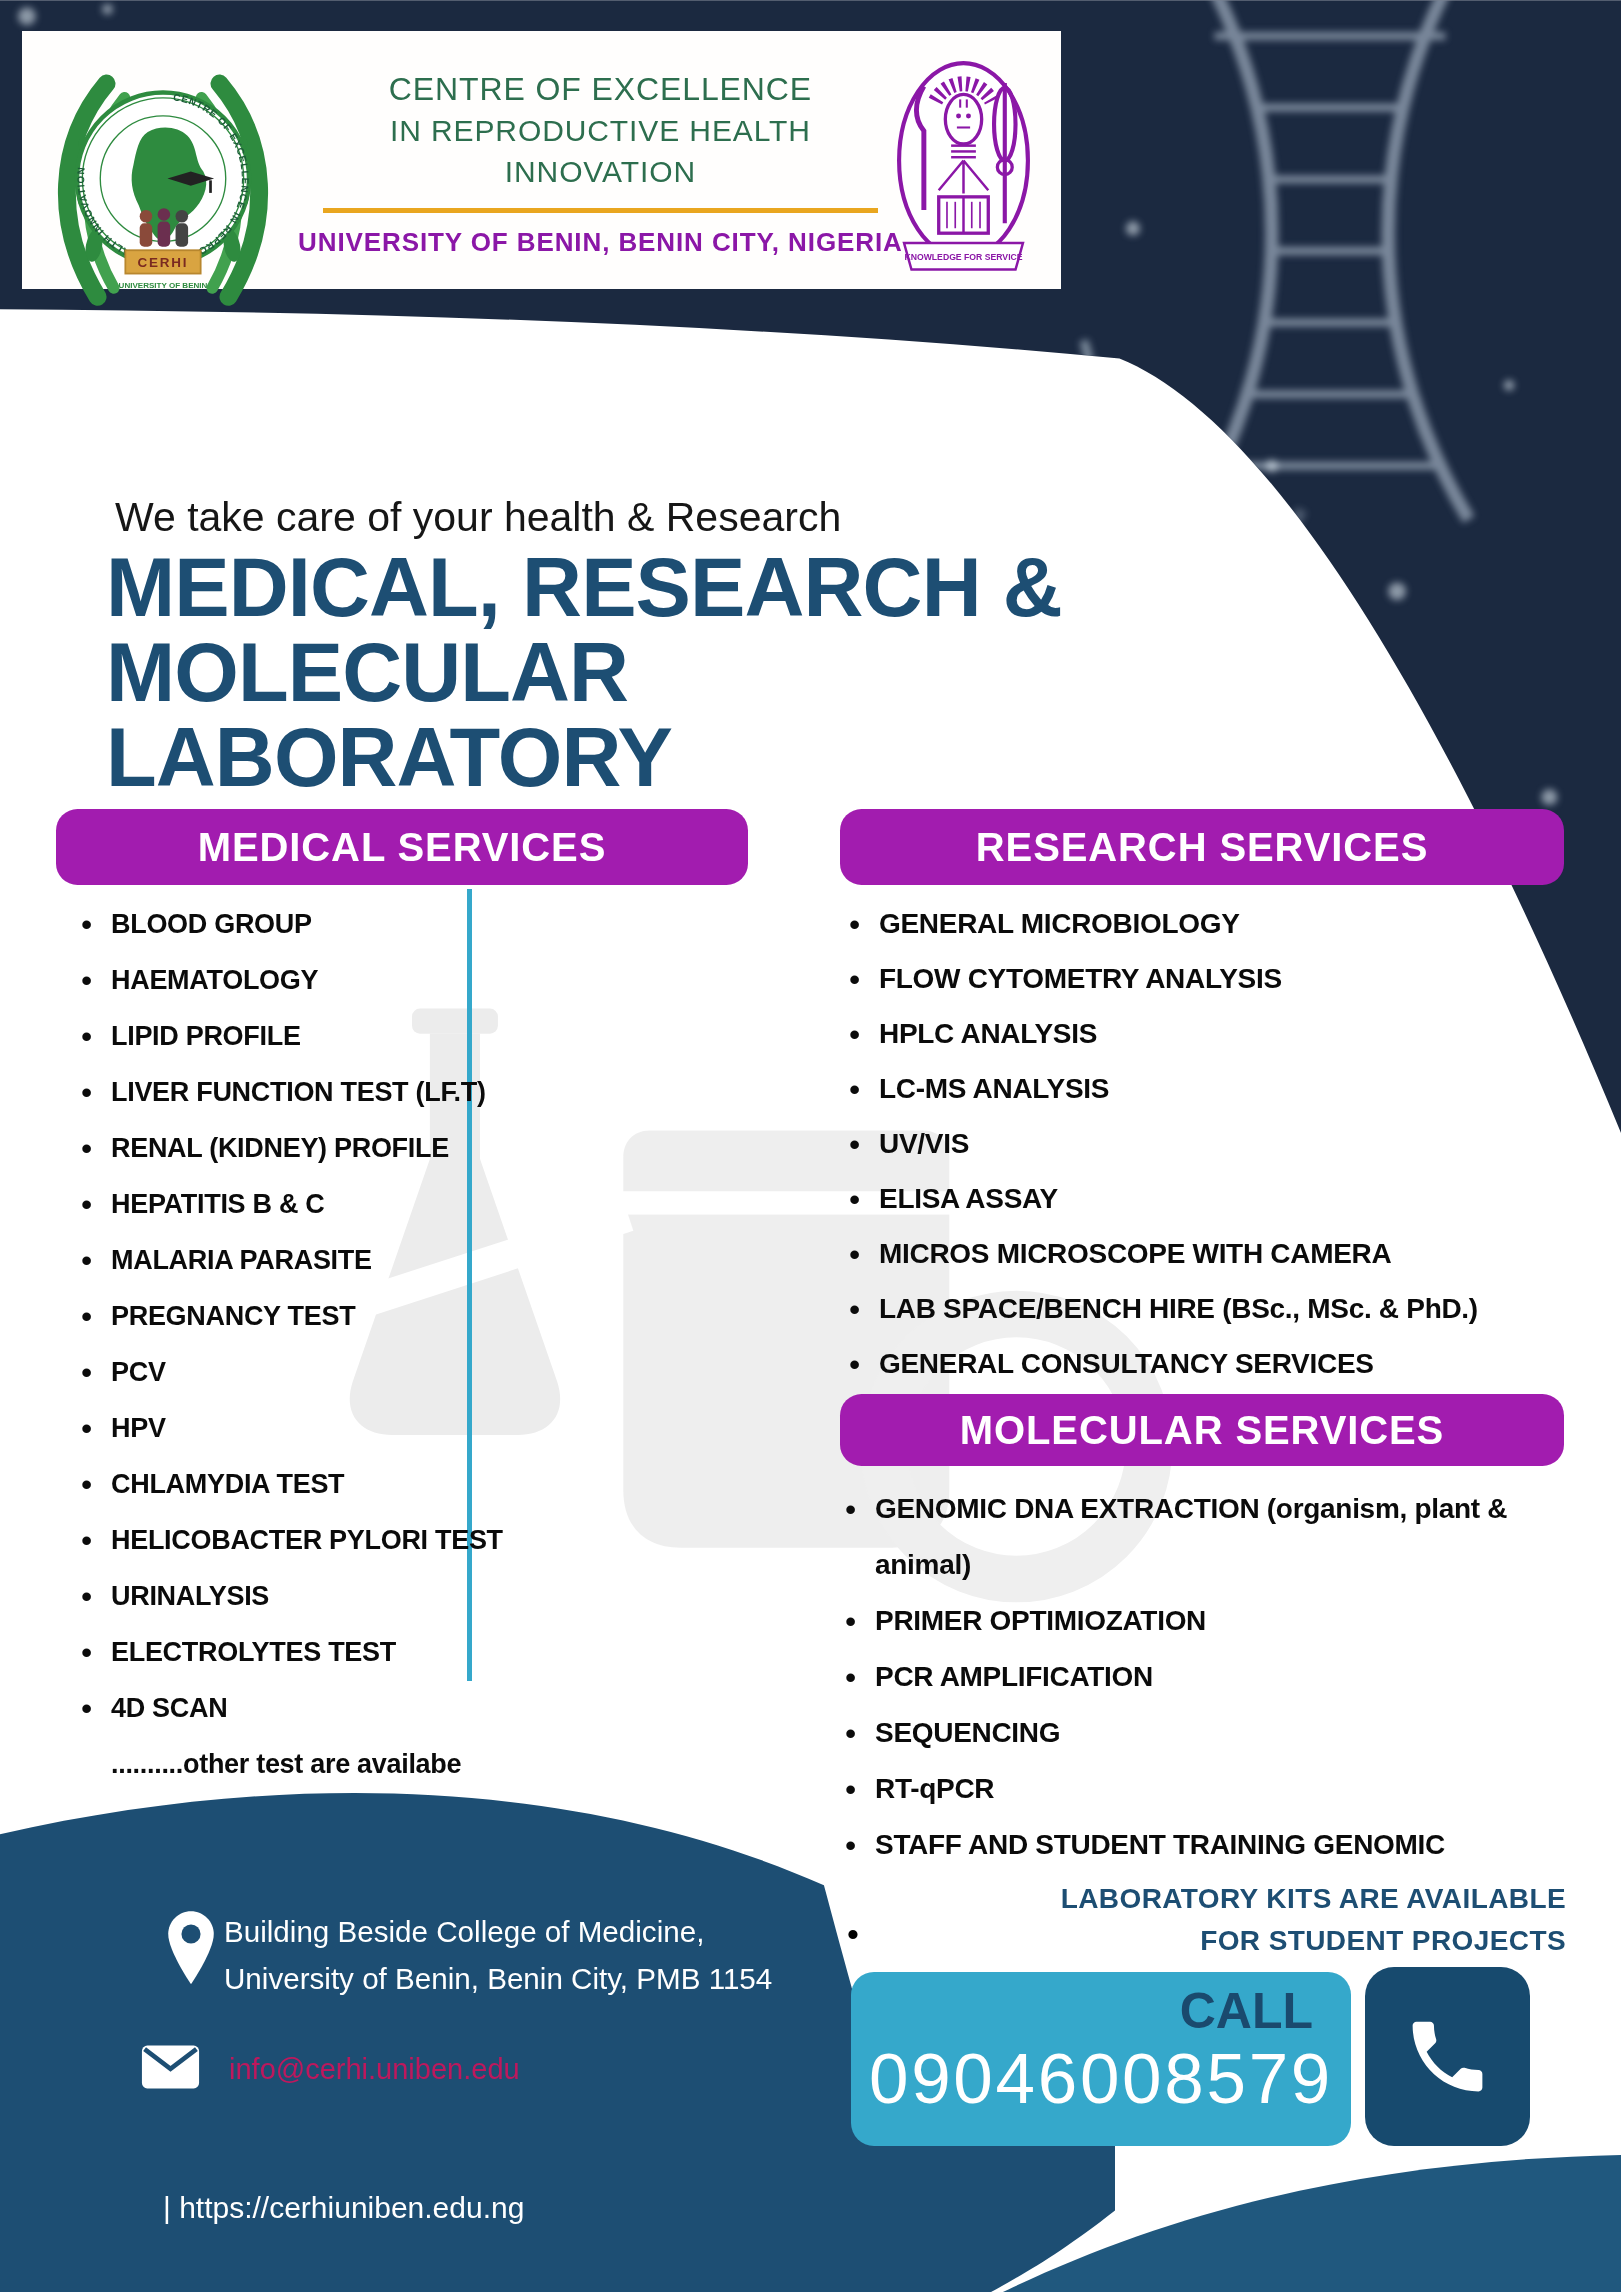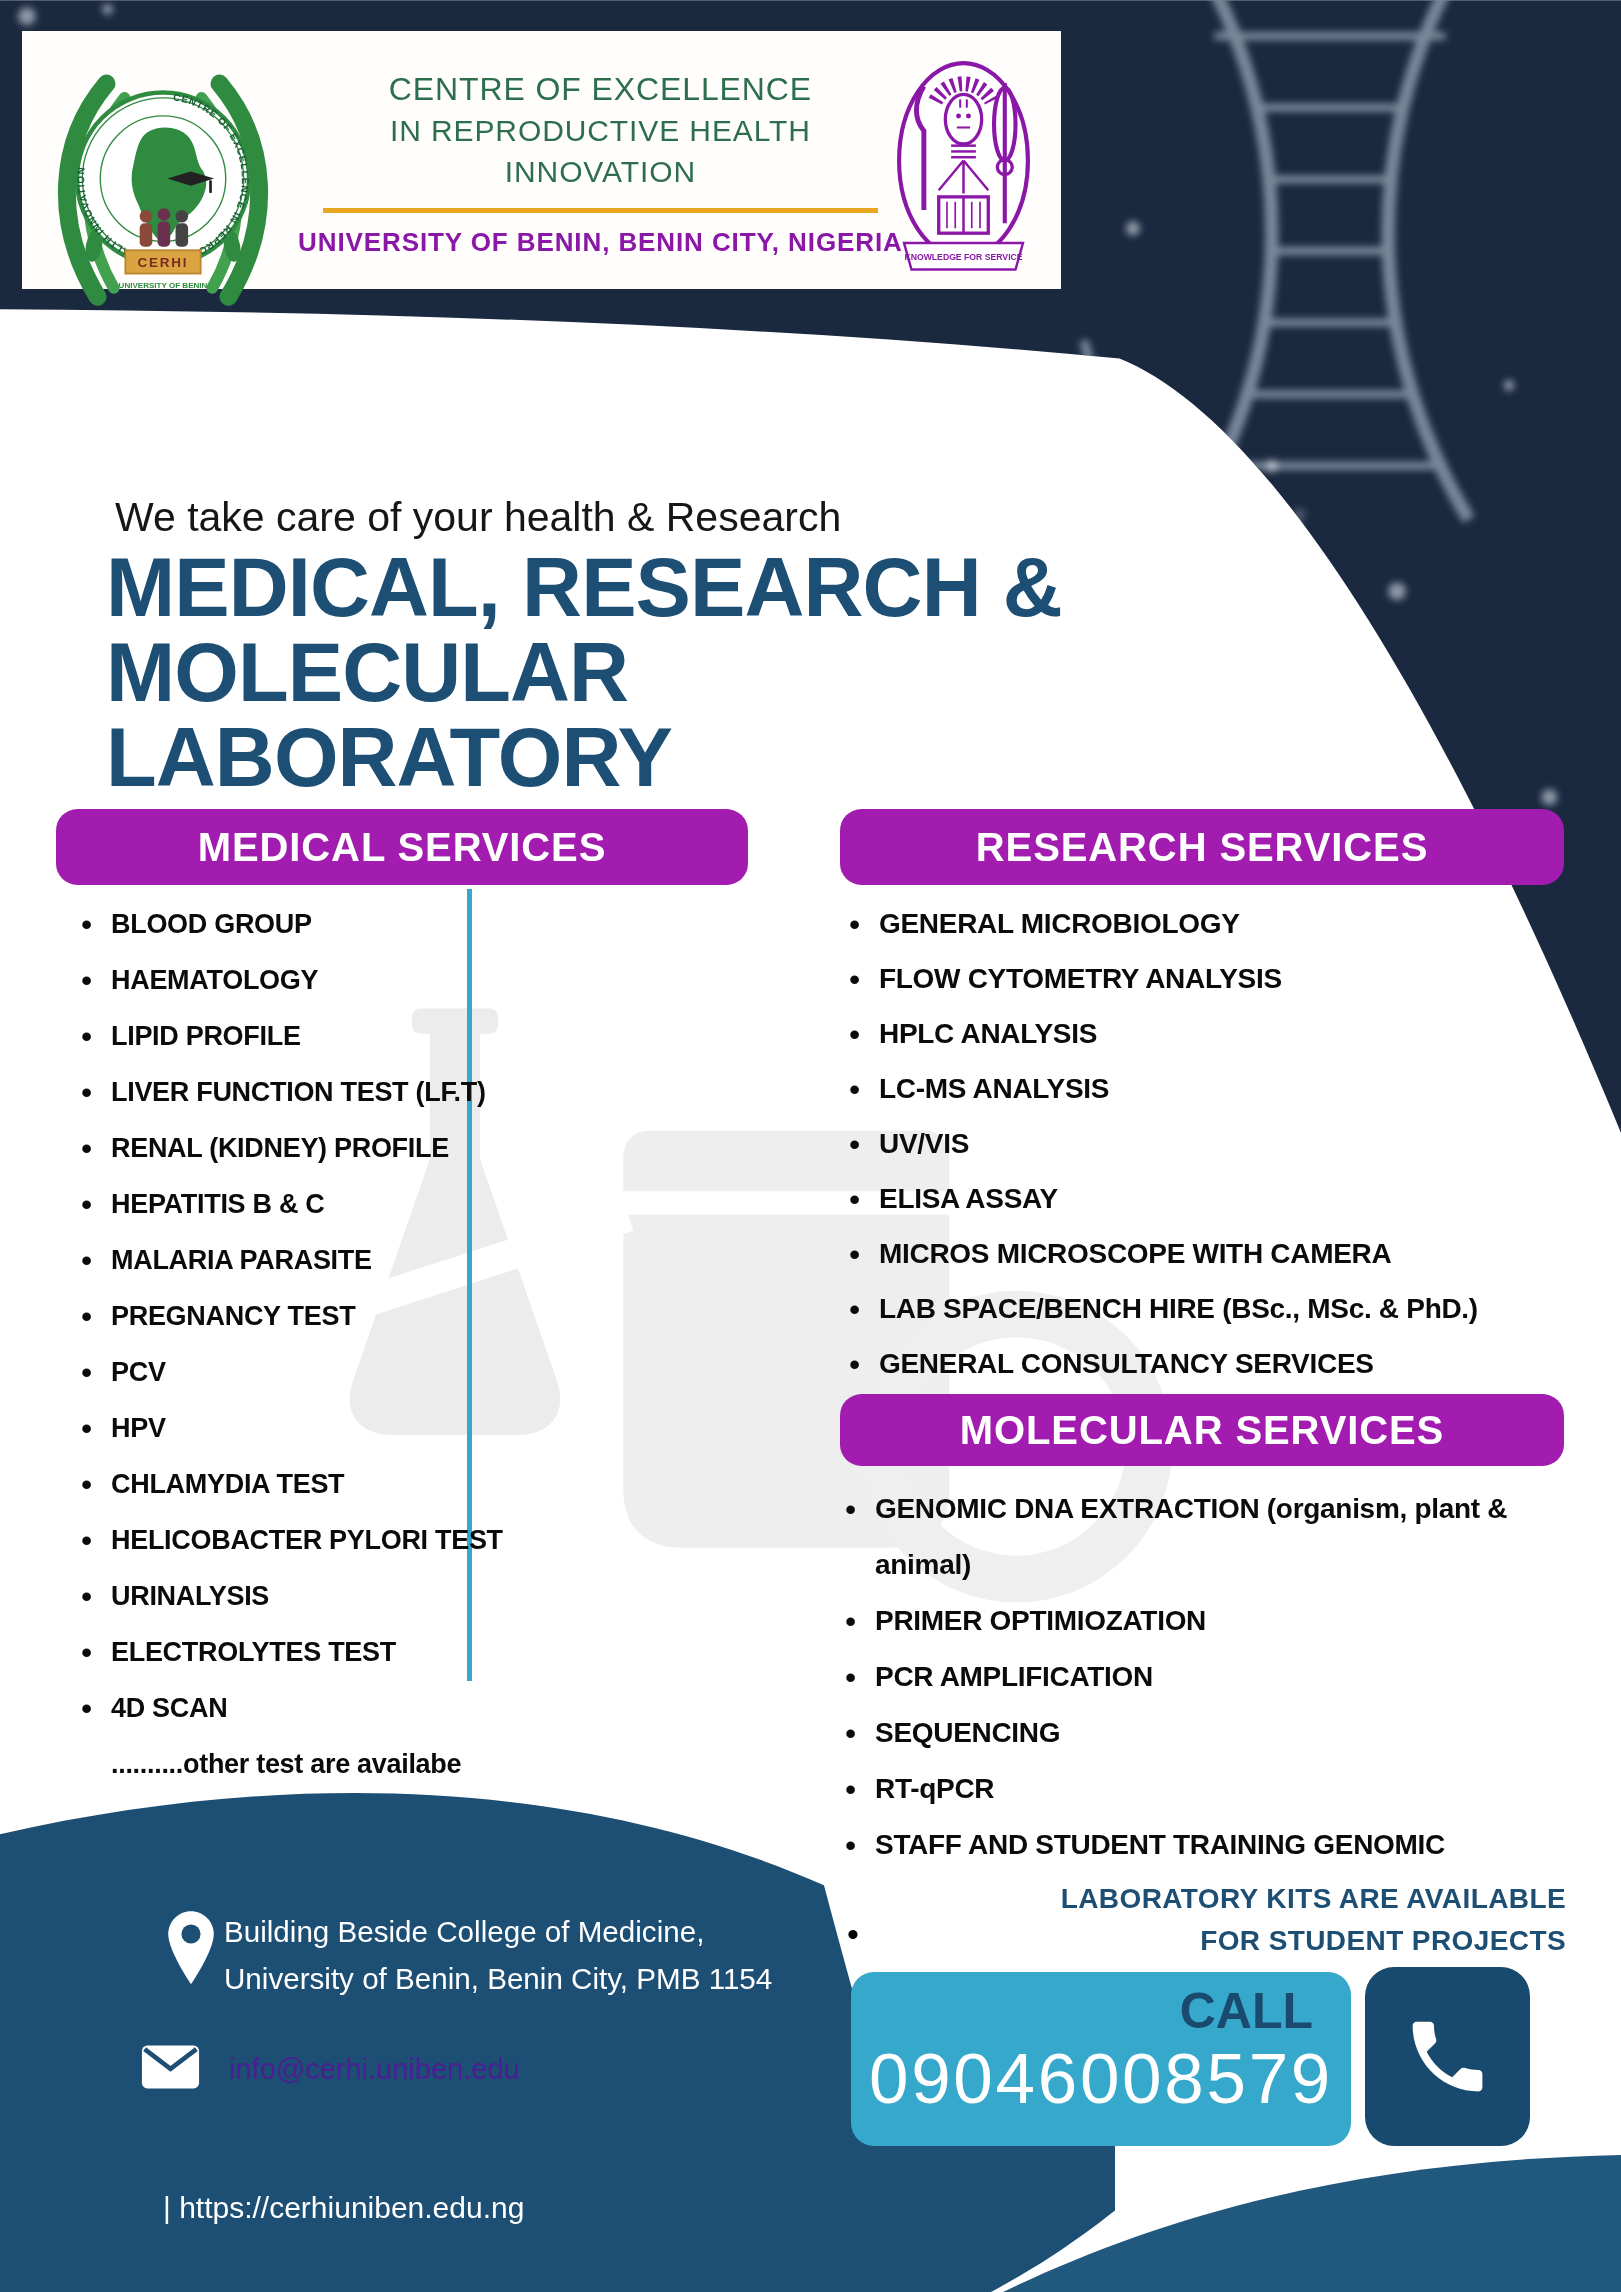--- a/index.html
+++ b/index.html
@@ -51,21 +51,21 @@
 
   
   .kits{left:896px;top:1878px;width:670px;text-align:right;color:#1d4e73;font-weight:bold;
         font-size:28px;line-height:42px;letter-spacing:0.4px;z-index:4;}
   .stray{left:847px;top:1915px;font-size:34px;color:#000;z-index:4;}
 
   
   .pin-icon{left:163px;top:1909px;z-index:4;}
   .address{left:224px;top:1908px;color:#ffffff;font-size:29.6px;line-height:47px;z-index:4;}
   .mail-icon{left:140px;top:2042px;z-index:4;}
-  .email{left:229px;top:2053px;color:#4c1d95;font-size:29px;z-index:4;}
+  .email{left:229px;top:2053px;color:#be185d;font-size:29px;z-index:4;}
   .website{left:147px;top:2191px;color:#ffffff;font-size:30px;z-index:4;margin-left:16px;}
 
   
   .callbox{left:851px;top:1972px;width:500px;height:174px;border-radius:23px;background:#35a8cb;z-index:5;}
   .call-label{padding:14.3px 38px 0 0;text-align:right;font-size:50px;font-weight:bold;
               color:#1a4a6e;line-height:1;}
   .call-number{text-align:center;font-size:71px;color:#ffffff;letter-spacing:2.7px;margin-top:1.8px;}
   .phone-tile{left:1365px;top:1967px;width:165px;height:179px;border-radius:29px;background:#174a6e;
               display:flex;align-items:center;justify-content:center;z-index:5;}
 </style>

